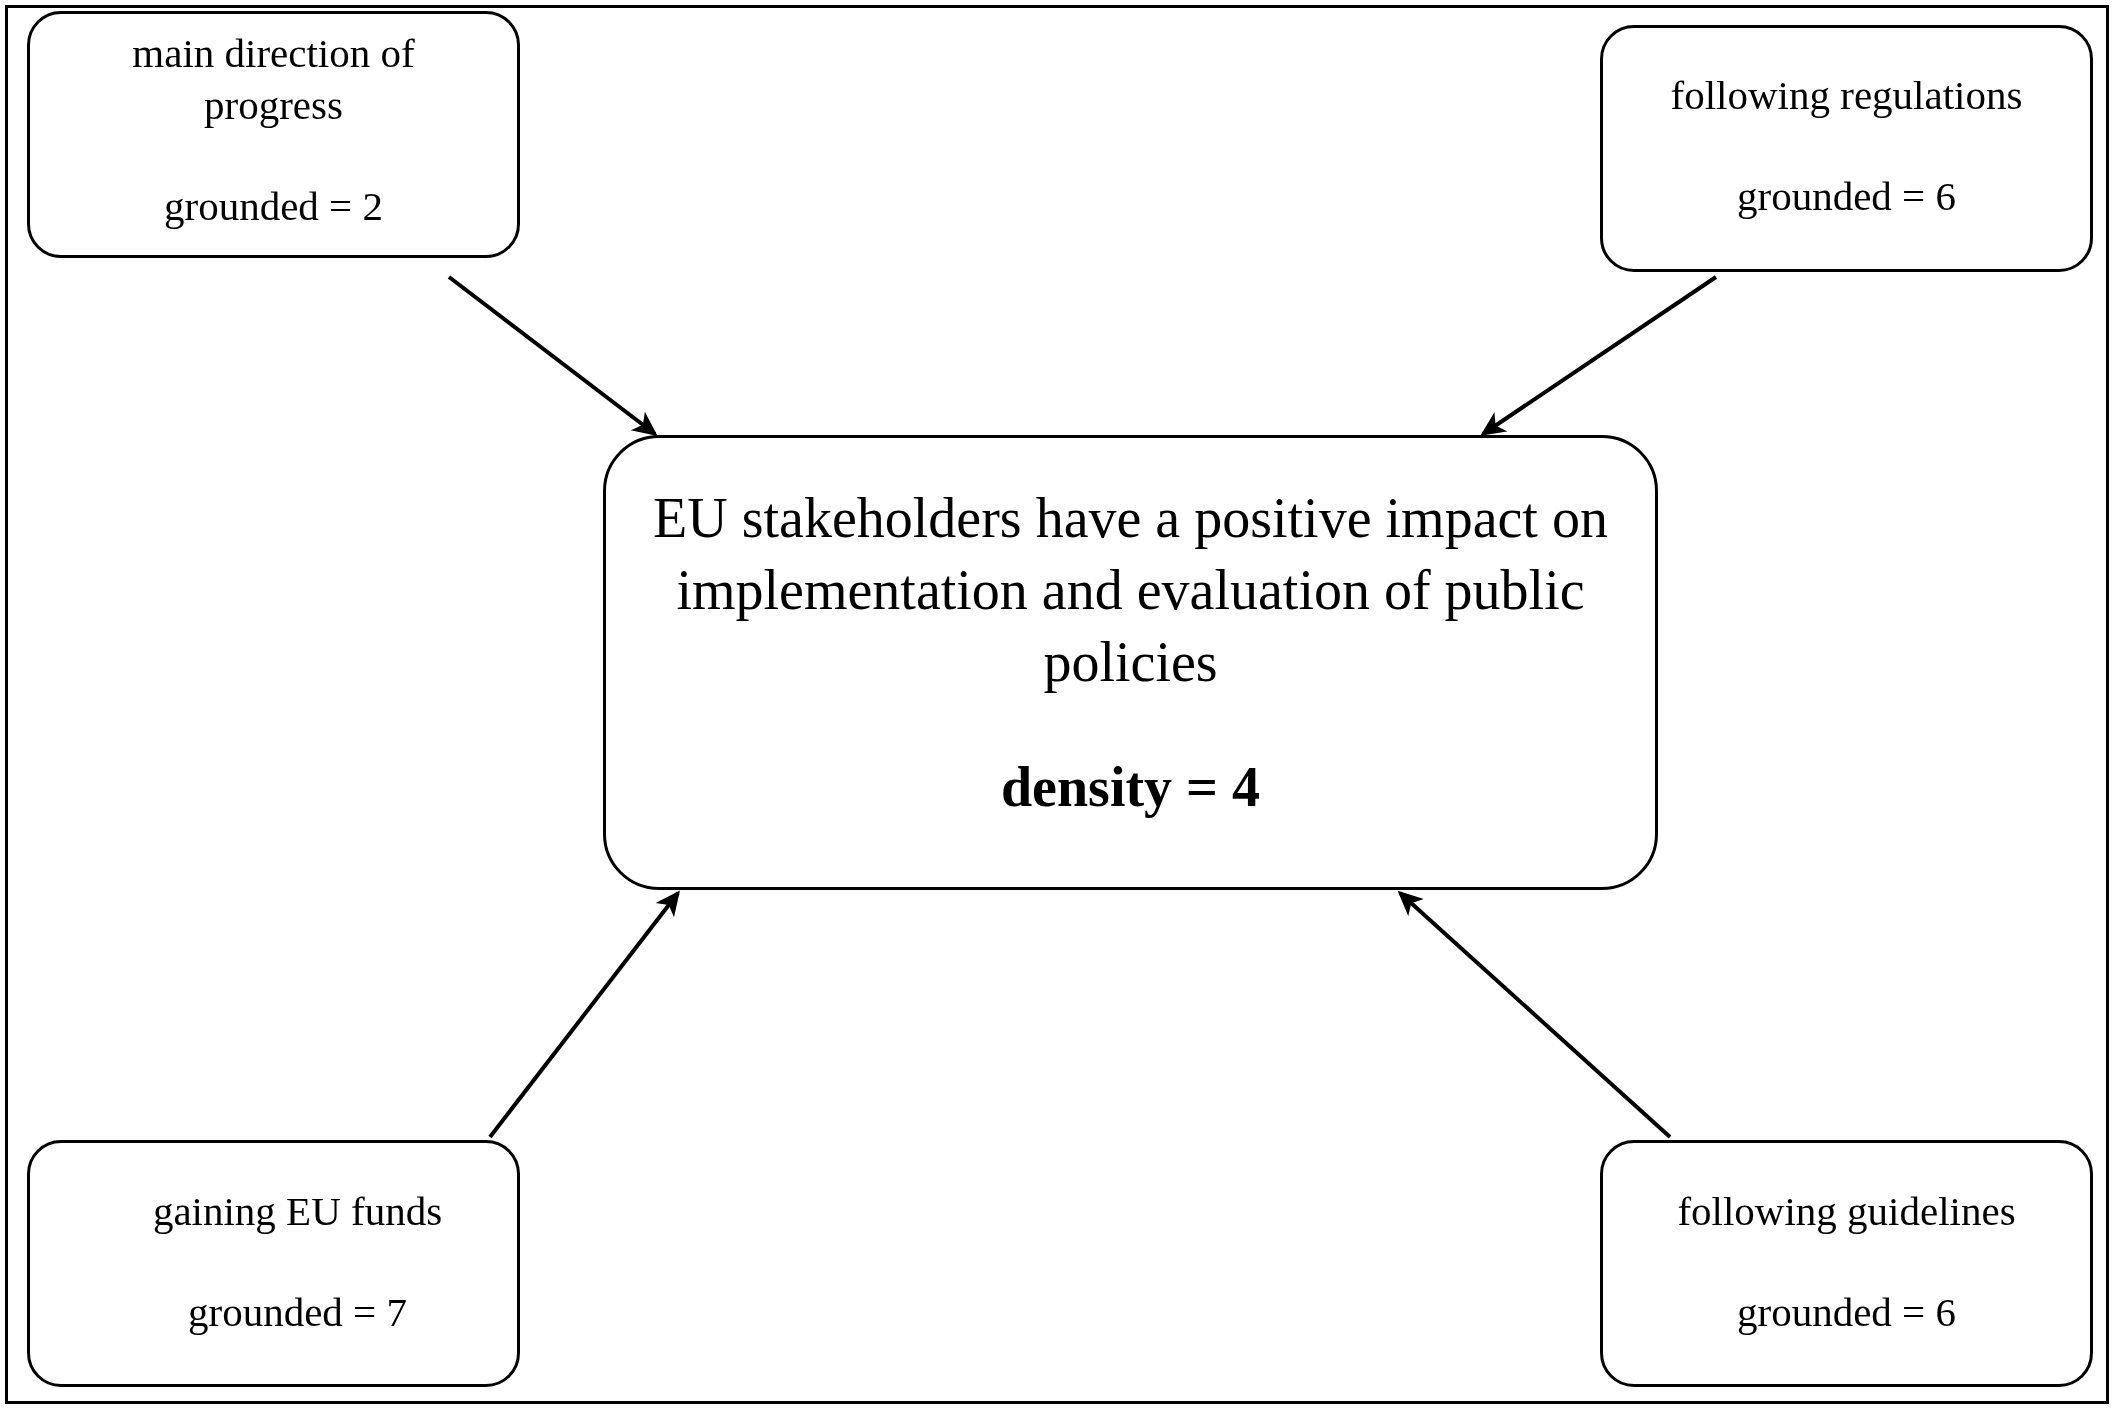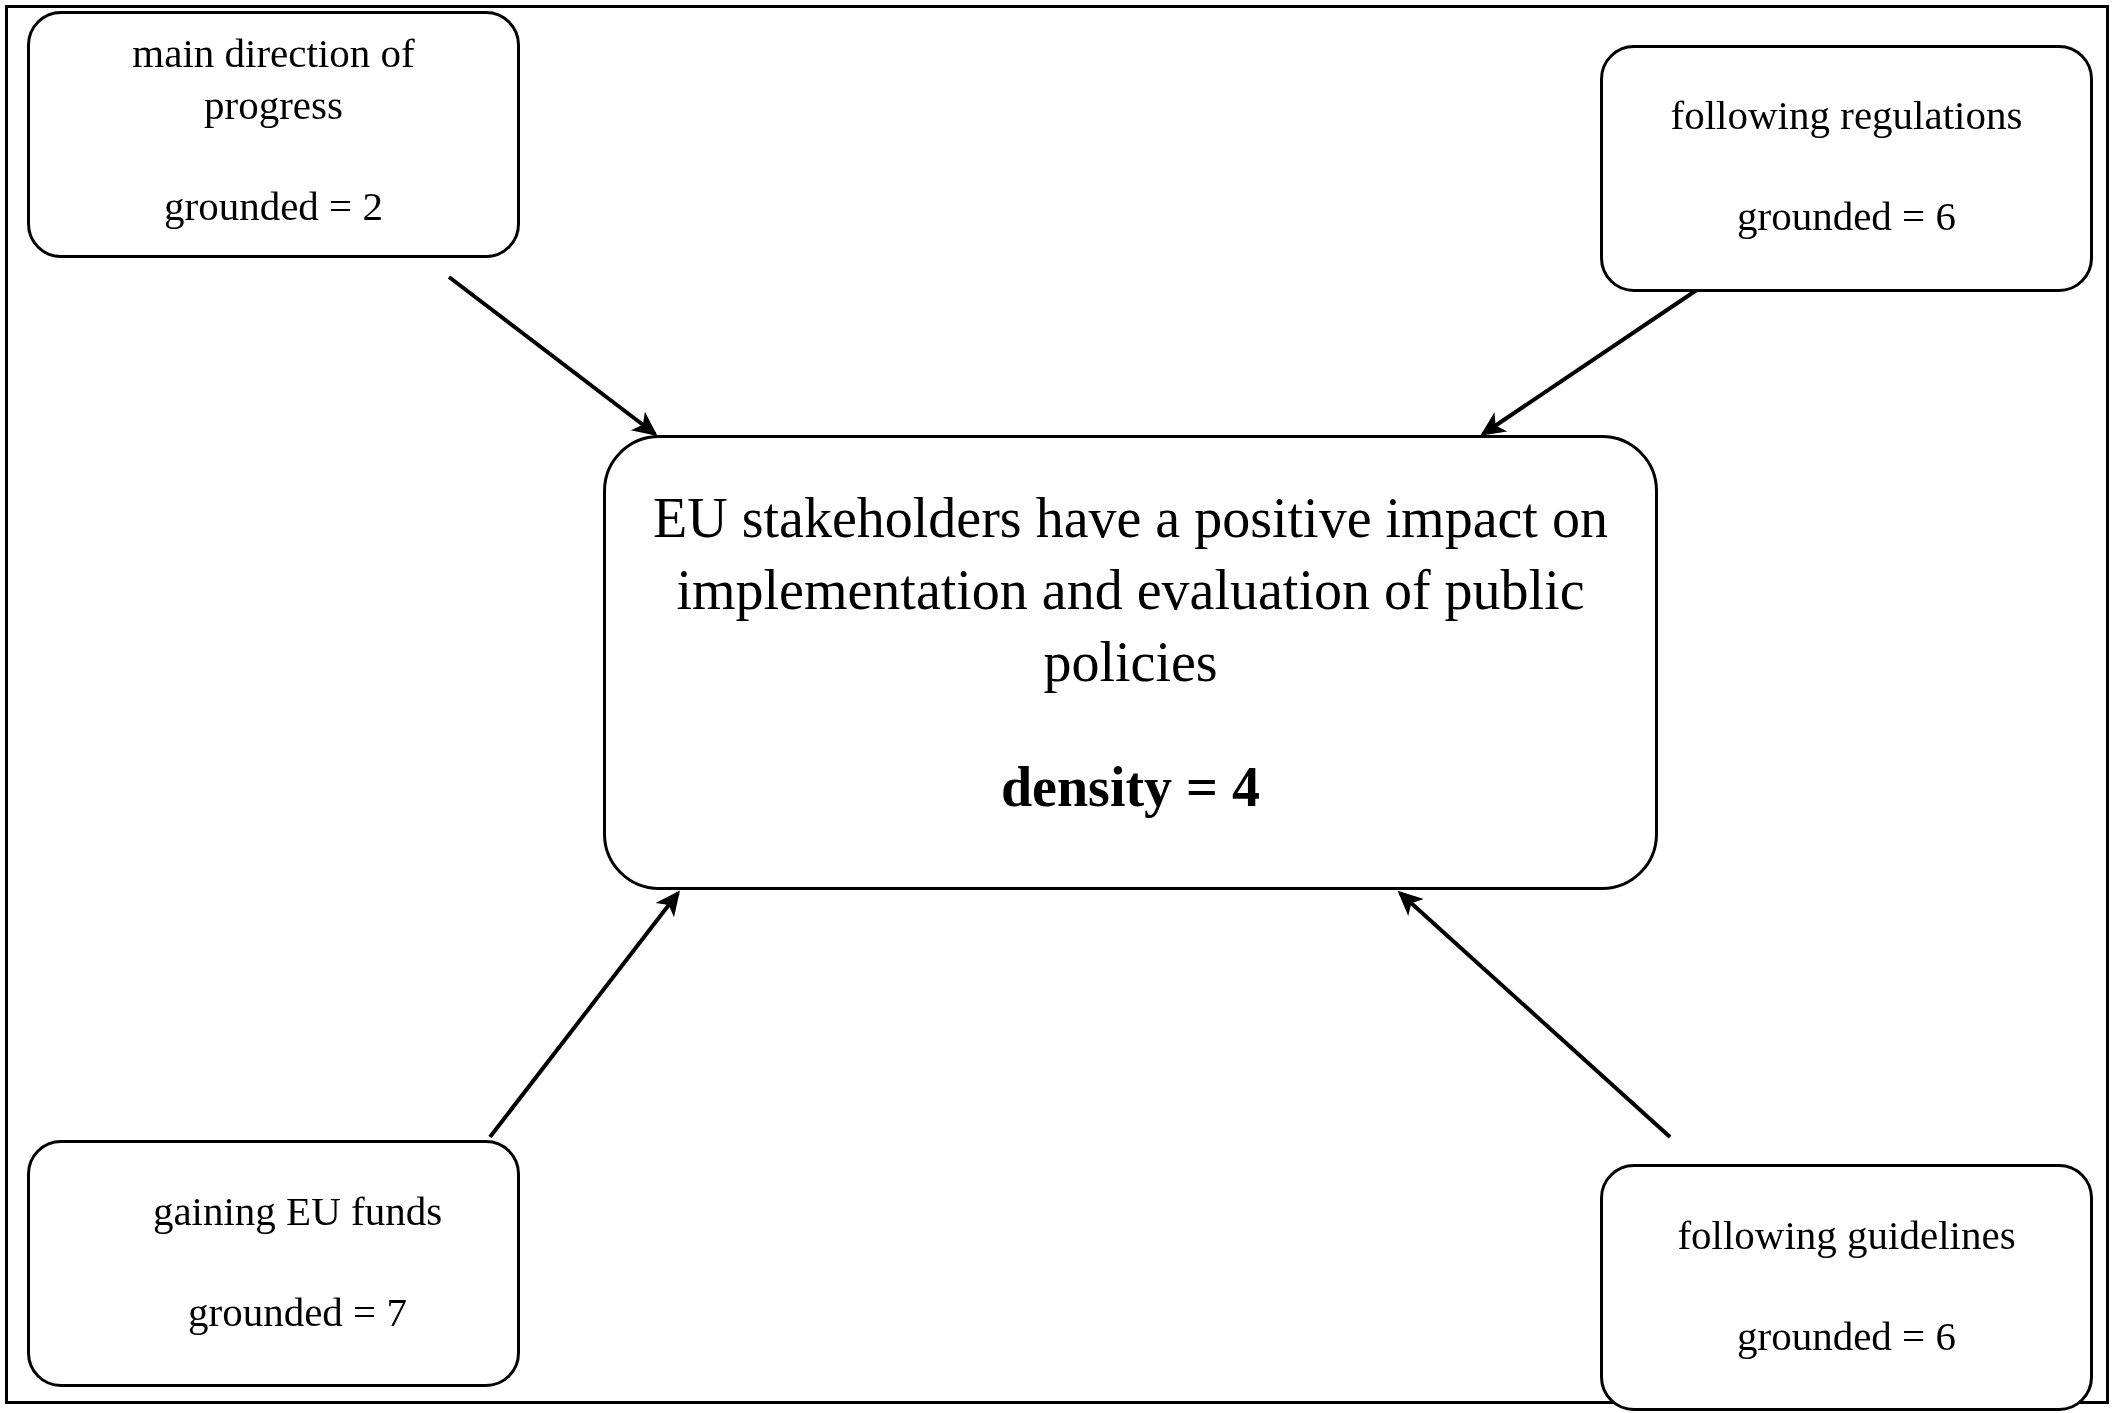--- a/index.html
+++ b/index.html
@@ -65,23 +65,23 @@
     font-size: 41px;
   }
   .satellite .title {
     padding: 0 24px;
   }
   .satellite .metric {
     margin-top: 48px;
   }
 
   #node-top-left     { left: 27px;   top: 11px; }
-  #node-top-right    { left: 1600px; top: 25px; margin-top: 20px; }
+  #node-top-right    { left: 1600px; top: 25px; }
   #node-bottom-left  { left: 27px;   top: 1140px; padding-left: 48px; }
-  #node-bottom-right { left: 1600px; top: 1164px; }
+  #node-bottom-right { left: 1600px; top: 1140px; }
 
   
   #node-top-left .title     { margin-top: -10px; }
   #node-top-right .title    { margin-top: -6px; }
   #node-bottom-left .title  { margin-top: -4px; }
   #node-bottom-right .title { margin-top: -4px; }
 
   
   #node-center {
     left: 603px;

